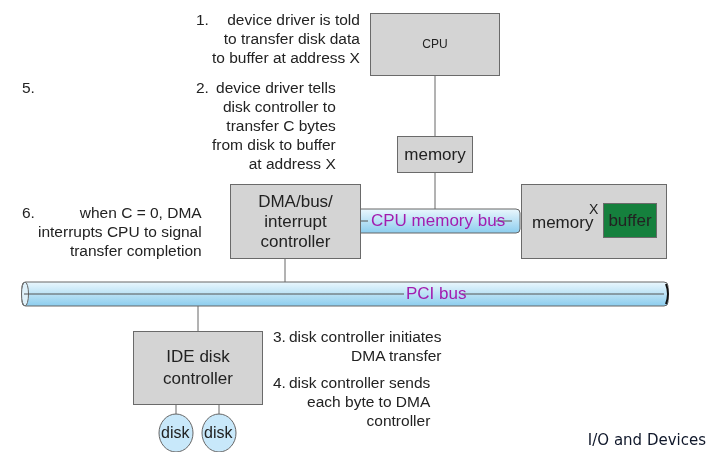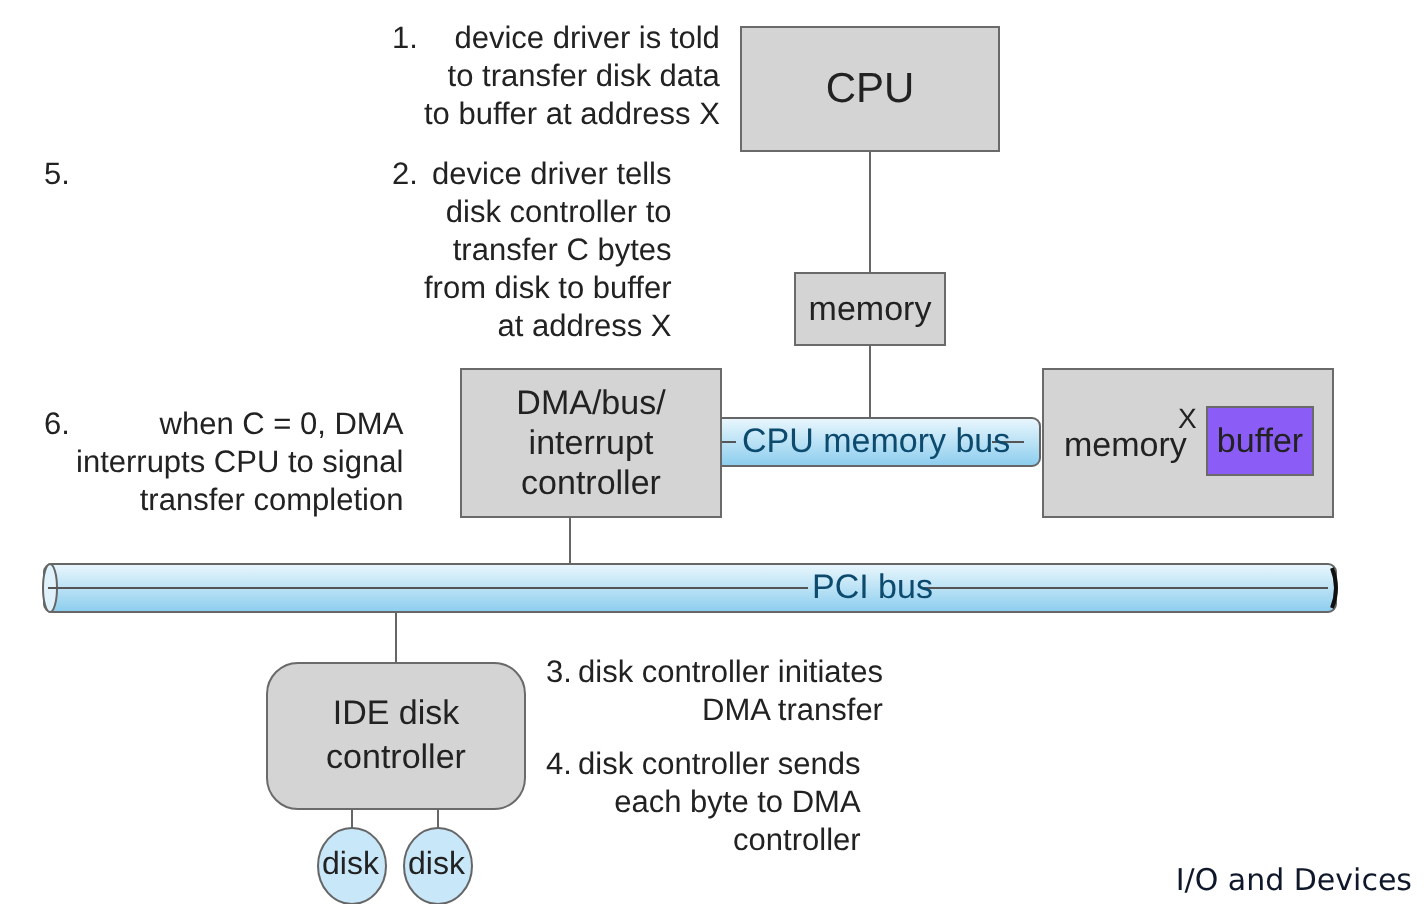--- a/index.html
+++ b/index.html
@@ -9,21 +9,21 @@
   .box { position: absolute; background: #d4d4d4; border: 1.5px solid #6a6a6a;
          box-sizing: border-box; display: flex; align-items: center; justify-content: center;
          text-align: center; font-size: 17px; line-height: 19px; color: #222; }
   .note { position: absolute; font-size: 15.5px; line-height: 19px; color: #222; }
   .note .item { display: flex; }
   .note .num { width: 16px; flex: none; }
   .note .txt { white-space: pre; text-align: right; }
   svg.wires { position: absolute; left: 0; top: 0; }
   .footer { position: absolute; right: 6px; bottom: 3px; font-family: "DejaVu Sans", sans-serif;
             font-size: 15px; color: #0f172a; }
-  .buslabel { position: absolute; font-size: 17px; color: #0c4a6e; background: transparent; }
+  .buslabel { position: absolute; font-size: 17px; color: #a21caf; background: transparent; }
 </style>
 </head>
 <body>
 
 <svg class="wires" width="712" height="452">
   <defs>
     <linearGradient id="busgrad" x1="0" y1="0" x2="0" y2="1">
       <stop offset="0" stop-color="#eaf7fd"></stop>
       <stop offset="1" stop-color="#8ccdee"></stop>
     </linearGradient>
@@ -52,47 +52,47 @@
     <ellipse cx="25" cy="294" rx="3.5" ry="12" fill="#dff1fa" stroke="#666" stroke-width="1"></ellipse>
     <path d="M666 284 Q670 294 666 304" stroke="#111" stroke-width="2" fill="none"></path>
     <line x1="24" y1="294" x2="404" y2="294" stroke="#555" stroke-width="1"></line>
     <line x1="462" y1="294" x2="664" y2="294" stroke="#555" stroke-width="1"></line>
   </g>
 
   <ellipse cx="176" cy="433" rx="17" ry="19" fill="#c8e8fa" stroke="#666" stroke-width="1"></ellipse>
   <ellipse cx="219" cy="433" rx="17" ry="19" fill="#c8e8fa" stroke="#666" stroke-width="1"></ellipse>
 </svg>
 
-<div class="box" style="left:370px; top:13px; width:130px; height:63px; font-size:21px;">
+<div class="box" style="left:370px; top:13px; width:130px; height:63px; font-size:12px;">
   <span>CPU</span>
 </div>
 
 <div class="box" style="left:397px; top:136px; width:76px; height:37px;">
   <span>memory</span>
 </div>
 
 <div class="box" style="left:218px; top:184px; width:131px; height:75px; white-space:pre-line; line-height:20px;margin-left:12px;">
   <span>DMA/bus/
 interrupt
 controller</span>
 </div>
 
 <span class="buslabel" style="left:371px; top:211px;">CPU memory bus</span>
 
 <div class="box" style="left:521px; top:184px; width:146px; height:75px; justify-content:flex-start;">
   <span style="position:absolute; left:10px; top:28px;">memory</span>
   <span style="position:absolute; left:67px; top:15px; font-size:14px;">X</span>
-  <div style="position:absolute; left:81px; top:18px; width:54px; height:35px; background:#8b5cf6; border:1.5px solid #6a6a6a; box-sizing:border-box; display:flex; align-items:center; justify-content:center;">
+  <div style="position:absolute; left:81px; top:18px; width:54px; height:35px; background:#15803d; border:1.5px solid #6a6a6a; box-sizing:border-box; display:flex; align-items:center; justify-content:center;">
     <span>buffer</span>
   </div>
 </div>
 
 <span class="buslabel" style="left:406px; top:284px;">PCI bus</span>
 
-<div class="box" style="left:133px; top:331px; width:130px; height:74px; white-space:pre-line; line-height:22px;border-radius:16px;">
+<div class="box" style="left:133px; top:331px; width:130px; height:74px; white-space:pre-line; line-height:22px;">
   <span>IDE disk
 controller</span>
 </div>
 
 <span class="abs" style="left:161px; top:424px; font-size:16px;">disk</span>
 <span class="abs" style="left:204px; top:424px; font-size:16px;">disk</span>
 
 <div class="note" style="left:196px; top:10px;">
   <div class="item">
       <span class="num">1.</span>

